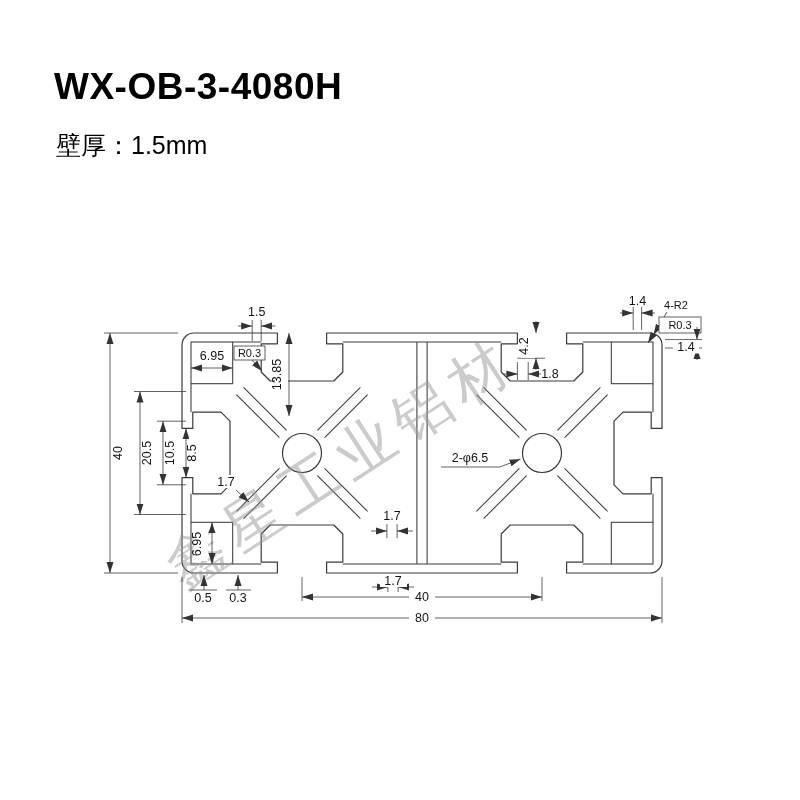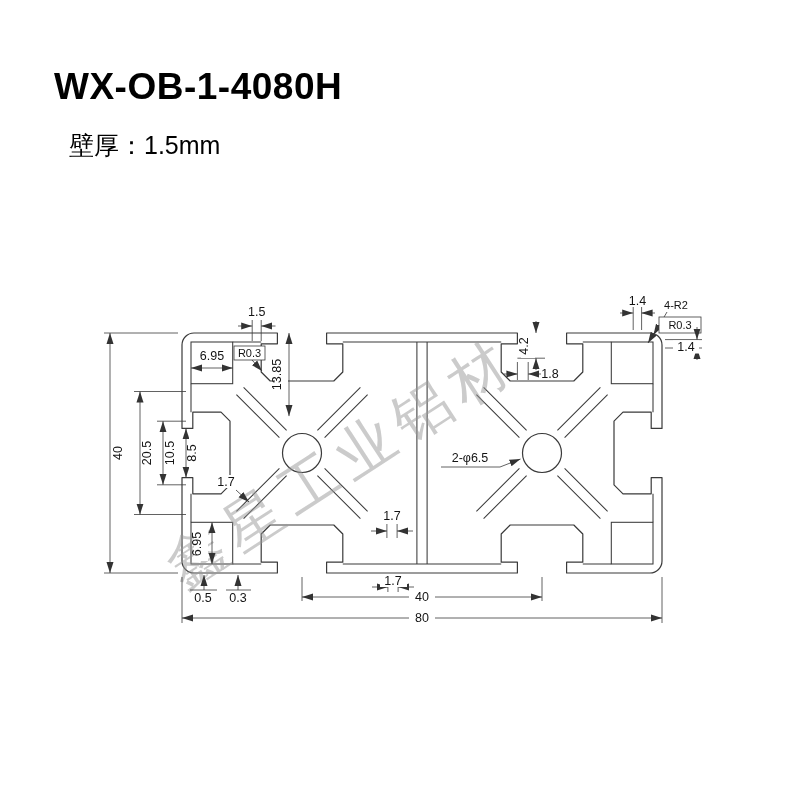--- a/index.html
+++ b/index.html
@@ -1,36 +1,36 @@
 <!DOCTYPE html>
 <html><head>
 <meta charset="utf-8">
 <style>
   html,body{margin:0;padding:0;background:#fff;}
   .page{position:relative;width:800px;height:800px;background:#ffffff;overflow:hidden;
         font-family:"Liberation Sans","DejaVu Sans",sans-serif;}
   .title{position:absolute;left:54px;top:66px;font-size:37px;font-weight:700;color:#000;letter-spacing:.5px;}
-  .spec{position:absolute;left:56px;font-size:25px;color:#000;margin-left:13px;}
+  .spec{position:absolute;left:56px;font-size:25px;color:#000;}
   .spec1{top:129px}
   .spec2{top:172px}
   svg.drawing{position:absolute;left:0;top:0;}
   .geo{stroke:#3a3a3a;stroke-width:1.2;fill:none;stroke-linejoin:round;}
   .geo2{stroke:#3a3a3a;stroke-width:1.05;fill:none;}
   .dl{stroke:#3a3a3a;stroke-width:.8;fill:none;}
   .dt{font-size:12.5px;fill:#141414;}
   .dts{font-size:11px;fill:#141414;}
   .bg{fill:#ffffff;}
   .wm{font-size:58px;fill:#999999;opacity:.5;letter-spacing:9px;}
 </style>
 </head>
 <body>
 
 <div class="page">
 
-  <div class="title">WX-OB-1-4080H</div>
+  <div class="title">WX-OB-3-4080H</div>
   <div class="spec spec1"><span>壁厚：</span><span>1.5mm</span></div>
 
   <svg class="drawing" width="800" height="800" viewBox="0 0 800 800">
     <defs>
       <marker id="ar" viewBox="0 0 10 10" refX="10" refY="5" markerWidth="11" markerHeight="11" markerUnits="userSpaceOnUse" orient="auto-start-reverse">
         <path d="M0,1.8 L10,5 L0,8.2 Z" fill="#333"></path>
       </marker>
     </defs>
 
     <path class="geo" d="M194,333 L277.4,333 L277.4,343.8 L261.2,343.8 L261.2,372 L270.2,381 L333.8,381 L342.8,372 L342.8,343.8 L326.6,343.8 L326.6,333 L517.4,333 L517.4,343.8 L501.2,343.8 L501.2,372 L510.2,381 L573.8,381 L582.8,372 L582.8,343.8 L566.6,343.8 L566.6,333 L650,333 A12,12 0 0 1 662,345 L662,428.4 L651.2,428.4 L651.2,412.2 L623,412.2 L614,421.2 L614,484.8 L623,493.8 L651.2,493.8 L651.2,477.6 L662,477.6 L662,561 A12,12 0 0 1 650,573 L566.6,573 L566.6,562.2 L582.8,562.2 L582.8,534 L573.8,525 L510.2,525 L501.2,534 L501.2,562.2 L517.4,562.2 L517.4,573 L326.6,573 L326.6,562.2 L342.8,562.2 L342.8,534 L333.8,525 L270.2,525 L261.2,534 L261.2,562.2 L277.4,562.2 L277.4,573 L194,573 A12,12 0 0 1 182,561 L182,477.6 L192.8,477.6 L192.8,493.8 L221,493.8 L230,484.8 L230,421.2 L221,412.2 L192.8,412.2 L192.8,428.4 L182,428.4 L182,345 A12,12 0 0 1 194,333 Z"></path>

